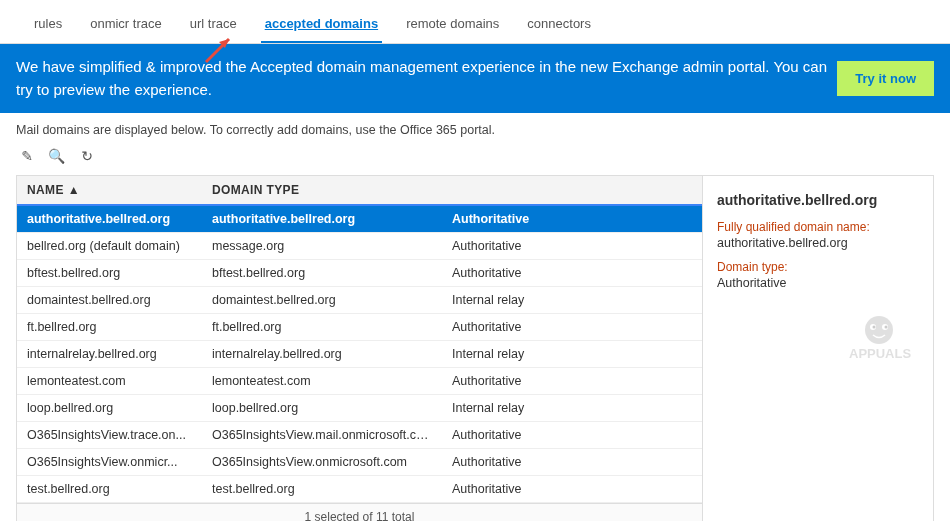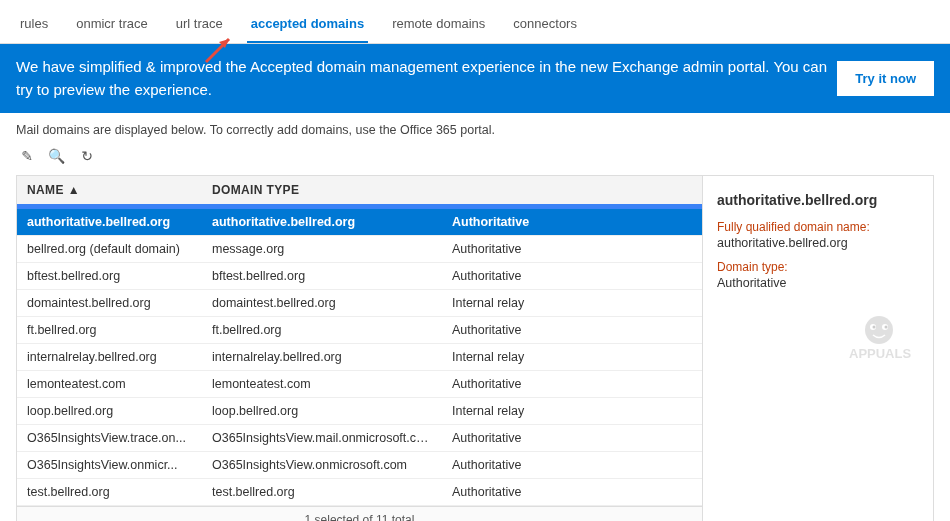--- a/index.html
+++ b/index.html
@@ -1,41 +1,41 @@
 <!DOCTYPE html>
 <html><head>
   <meta charset="utf-8">
   <style>
     * { box-sizing: border-box; margin: 0; padding: 0; }
     body { font-family: 'Segoe UI', Tahoma, Geneva, Verdana, sans-serif; font-size: 13px; background: #fff; color: #333; width: 950px; height: 521px; overflow: hidden; }
 
     
-    .nav-tabs { display: flex; align-items: center; padding: 8px 16px 0 16px; border-bottom: 1px solid #ddd; background: #fff; gap: 20px; }
+    .nav-tabs { display: flex; align-items: center; padding: 8px 16px 0 30px; border-bottom: 1px solid #ddd; background: #fff; gap: 20px; }
     .nav-tab { padding: 8px 4px 10px 4px; cursor: pointer; color: #555; text-decoration: none; font-size: 13px; border-bottom: 2px solid transparent; }
-    .nav-tab.active { color: #0078d4; border-bottom: 2px solid #0078d4; font-weight: 600; }
+    .nav-tab.active { color: #0078d4; border-bottom: 2px solid #0078d4; font-weight: 600; text-decoration: underline; }
 
     
     .banner { background: #0078d4; color: #fff; padding: 12px 16px; display: flex; align-items: center; justify-content: space-between; }
     .banner-text { font-size: 15px; line-height: 1.5; flex: 1; }
-    .try-now-btn { background: #ffffff; color: #0078d4; border: none; padding: 10px 18px; font-size: 13px; font-weight: 600; cursor: pointer; white-space: nowrap; min-width: 80px; }
+    .try-now-btn { background: #bef264; color: #0078d4; border: none; padding: 10px 18px; font-size: 13px; font-weight: 600; cursor: pointer; white-space: nowrap; min-width: 80px; }
 
     
     .content { padding: 10px 16px; }
     .description { font-size: 12.5px; color: #444; margin-bottom: 8px; }
 
     
     .toolbar { display: flex; align-items: center; gap: 8px; margin-bottom: 8px; }
     .toolbar-icon { width: 22px; height: 22px; cursor: pointer; display: flex; align-items: center; justify-content: center; color: #555; font-size: 14px; border: none; background: none; }
 
     
     .main-area { display: flex; border: 1px solid #ddd; }
 
     
     .table-container { flex: 1; overflow: hidden; border-right: 1px solid #ddd; }
-    .table-header { display: flex; background: #f4f4f4; border-bottom: 5px solid #3b82f6; }
+    .table-header { display: flex; background: #f4f4f4; border-bottom: 2px solid #3b82f6; }
     .th { padding: 7px 10px; font-size: 12px; font-weight: 600; color: #333; text-transform: uppercase; letter-spacing: 0.03em; }
     .th-name { width: 185px; display: flex; align-items: center; gap: 4px; }
     .th-domain { width: 240px; }
     .th-type { flex: 1; }
 
     .table-body { overflow-y: auto; max-height: 310px; }
     .table-row { display: flex; border-bottom: 1px solid #eee; cursor: pointer; }
     .table-row.selected { background: #0078d4; color: #fff; }
     .table-row.selected .td { color: #fff; font-weight: 600; }
     .td { padding: 6px 10px; font-size: 12.5px; color: #333; overflow: hidden; text-overflow: ellipsis; white-space: nowrap; }

